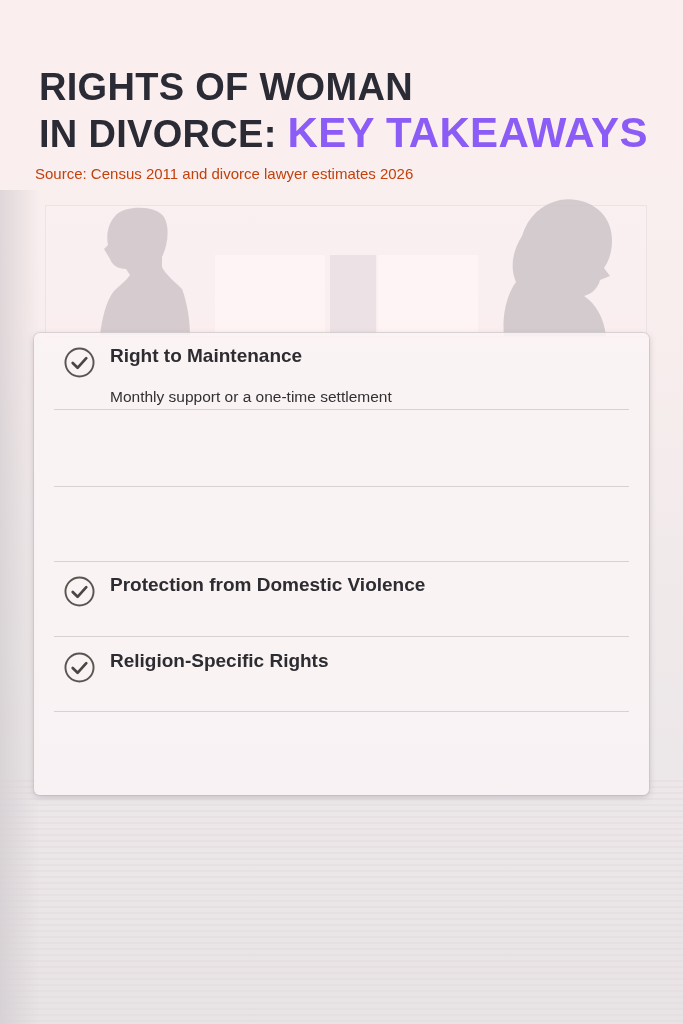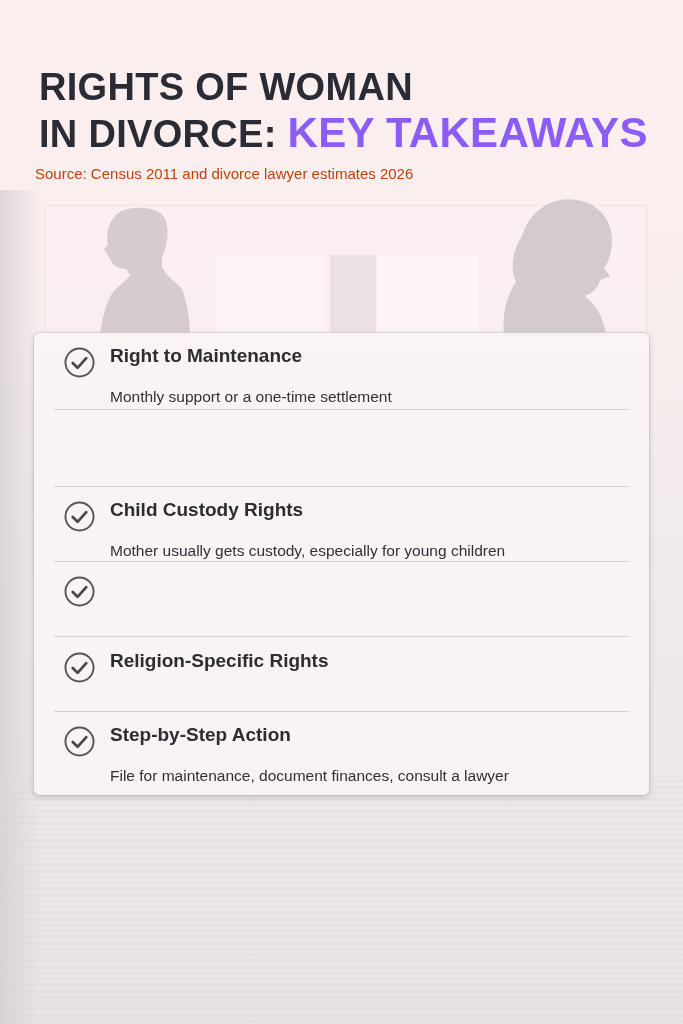--- a/index.html
+++ b/index.html
@@ -92,48 +92,33 @@
       <circle cx="16" cy="16" r="14.5" fill="none" stroke="#5a5550" stroke-width="2"></circle>
       <path d="M9 16.5 L14 21.5 L23 11.5" fill="none" stroke="#4a4642" stroke-width="2.8" stroke-linecap="round" stroke-linejoin="round"></path>
     </svg>
     <span class="item-title">Right to Maintenance</span>
     <span class="item-desc">Monthly support or a one-time settlement</span>
   </div>
   <div class="divider" style="top:76px;"></div>
 
   <div class="divider" style="top:153px;"></div>
 
-  <div class="item" style="top:156px;">
-    <svg class="check" viewBox="0 0 32 32">
-      <circle cx="16" cy="16" r="14.5" fill="none" stroke="#5a5550" stroke-width="2"></circle>
-      <path d="M9 16.5 L14 21.5 L23 11.5" fill="none" stroke="#4a4642" stroke-width="2.8" stroke-linecap="round" stroke-linejoin="round"></path>
-    </svg>
-    <span class="item-title">Child Custody Rights</span>
-    <span class="item-desc">Mother usually gets custody, especially for young children</span>
-  </div>
   <div class="divider" style="top:228px;"></div>
 
   <div class="item" style="top:231px;">
     <svg class="check" viewBox="0 0 32 32">
       <circle cx="16" cy="16" r="14.5" fill="none" stroke="#5a5550" stroke-width="2"></circle>
       <path d="M9 16.5 L14 21.5 L23 11.5" fill="none" stroke="#4a4642" stroke-width="2.8" stroke-linecap="round" stroke-linejoin="round"></path>
     </svg>
+    <span class="item-title">Protection from Domestic Violence</span>
   </div>
   <div class="divider" style="top:303px;"></div>
 
   <div class="item" style="top:307px;text-decoration:underline;">
     <svg class="check" viewBox="0 0 32 32">
       <circle cx="16" cy="16" r="14.5" fill="none" stroke="#5a5550" stroke-width="2"></circle>
       <path d="M9 16.5 L14 21.5 L23 11.5" fill="none" stroke="#4a4642" stroke-width="2.8" stroke-linecap="round" stroke-linejoin="round"></path>
     </svg>
     <span class="item-title">Religion-Specific Rights</span>
   </div>
   <div class="divider" style="top:378px;"></div>
 
-  <div class="item" style="top:381px;">
-    <svg class="check" viewBox="0 0 32 32">
-      <circle cx="16" cy="16" r="14.5" fill="none" stroke="#5a5550" stroke-width="2"></circle>
-      <path d="M9 16.5 L14 21.5 L23 11.5" fill="none" stroke="#4a4642" stroke-width="2.8" stroke-linecap="round" stroke-linejoin="round"></path>
-    </svg>
-    <span class="item-title">Step-by-Step Action</span>
-    <span class="item-desc">File for maintenance, document finances, consult a lawyer</span>
-  </div>
 </div>
 
 </body></html>

